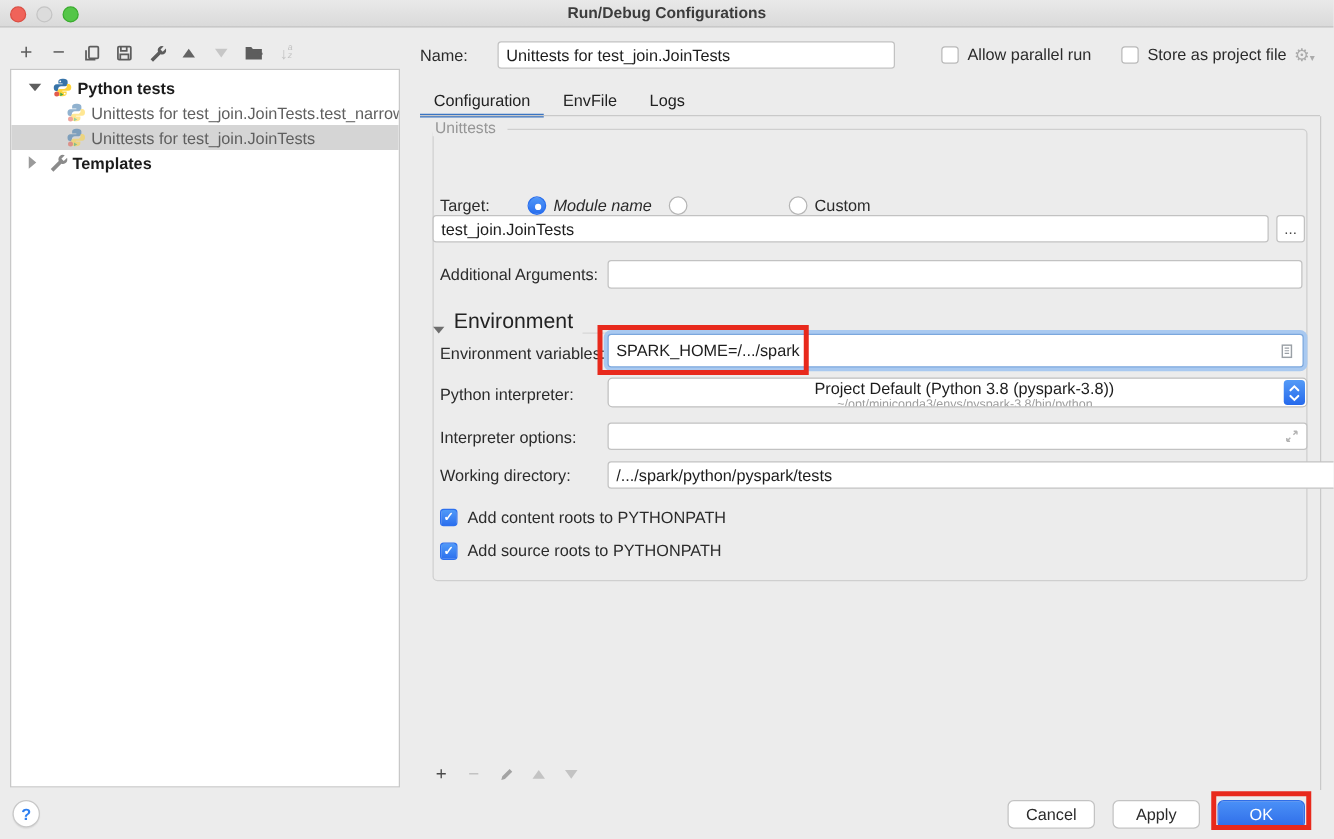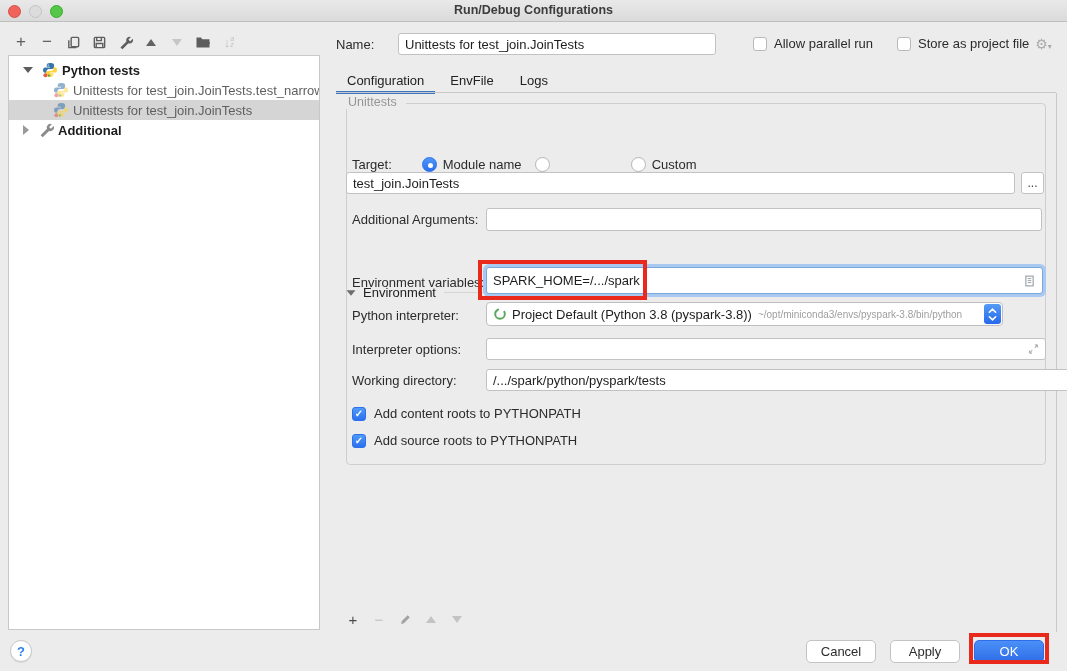--- a/index.html
+++ b/index.html
@@ -59,32 +59,32 @@
   
   .groupbox { position:absolute; left:346px; top:103px; width:700px; height:362px;
     border:1px solid #cfcfcf; border-radius:4px; }
   .grouplabel { position:absolute; left:-1px; top:-9px; background:#ececec; padding:0 9px 0 2px;
     font-size:12.5px; color:#969696; }
 
   .radio { width:15px; height:15px; border-radius:50%; background:#fff; border:1px solid #b5b5b5; flex:0 0 15px; position:relative; }
   .radio.on { background:linear-gradient(#4f97f8,#2a6fee); border-color:#2a6fee; }
   .radio.on::after { content:""; position:absolute; left:5px; top:5px; width:5px; height:5px; border-radius:50%; background:#fff; }
 
-  .sechead { display:flex; align-items:center; font-size:13px; color:#222;margin-top:38px; }
+  .sechead { display:flex; align-items:flex-end; font-size:17px; color:#222; }
   .sechead .line { flex:1; height:1px; background:#d6d6d6; margin-left:8px; }
   .sechead .chev.down { border-top-color:#6e6e6e; margin-right:7px; transform:scale(.9); }
 
   .field-ico { position:absolute; top:50%; transform:translateY(-50%); }
 
   
   .focusring { box-shadow:0 0 0 3px #a9c9f0; border-color:#7ba7dd; }
 
   
-  .combo { position:absolute; left:486px; top:302px; width:517px; height:24px; background:#fff;
-    border:1px solid #bfbfbf; border-radius:4px; display:flex; align-items:center; padding-left:6px; overflow:hidden; }
+  .combo { position:absolute; left:486px; top:302px; width:560px; height:24px; background:#fff;
+    border:1px solid #bfbfbf; border-radius:4px; display:flex; align-items:center; padding-left:6px; overflow:hidden;flex-direction:column; }
   .combo .main { font-size:13px; color:#1d1d1d; margin-left:5px; white-space:nowrap; }
   .combo .path { font-size:10px; color:#9e9e9e; margin-left:6px; white-space:nowrap; }
   .stepper { position:absolute; right:1px; top:1px; bottom:1px; width:17px; border-radius:3px;
     background:linear-gradient(#559bf7,#2569ec); display:flex; flex-direction:column; align-items:center; justify-content:center; }
 
   
   .blbox { position:absolute; left:336px; top:514px; width:716px; height:93px; background:#fff; border:1px solid #c6c6c6; }
   .blbox .empty { margin-top:28px; text-align:center; font-size:13px; color:#a8a8a8; }
   .bltb { position:absolute; left:340px; top:610px; height:18px; display:flex; align-items:center; }
   .bltb .tbi { width:26px; height:18px; display:flex; align-items:center; justify-content:center; font-size:15px; }
@@ -189,21 +189,21 @@
         <circle cx="3.4" cy="13.2" r="2" fill="#e25b4c"></circle>
           <path d="M6.2 12l2.6 1.5-2.6 1.5z" fill="#49a94c"></path>
       </svg>
       <span>Unittests for test_join.JoinTests</span>
     </div>
     <div class="trow root" style="padding-left:14px;">
       <span class="chev right"></span>
       <svg class="ticon" style="margin-left:9px;" viewBox="0 0 16 16">
         <path d="M13.8 2.2a3.6 3.6 0 0 0-4.8 4.6L2.6 13.2l2.1 2.1 6.4-6.4a3.6 3.6 0 0 0 4.6-4.8L13 6.8 11.1 4.9l2.7-2.7z" fill="#8b8b8b"></path>
         </svg>
-      <span>Additional</span>
+      <span>Templates</span>
     </div>
   </div>
 
   <div class="abs lbl" style="left:336px; top:37px;">Name:</div>
   <input class="abs tf" style="left: 398px; top: 33px; width: 318px; height: 22px;" value="Unittests for test_join.JoinTests">
   <div class="abs" style="left:753px; top:36px; display:flex; align-items:center;">
     <span class="cb"></span>
     <span class="lbl" style="margin-left:7px;">Allow parallel run</span>
   </div>
   <div class="abs" style="left:897px; top:36px; display:flex; align-items:center;">
@@ -226,21 +226,21 @@
   <div class="tabline"></div>
   <div class="vdivider"></div>
 
   <div class="groupbox">
     <span class="grouplabel">Unittests</span>
   </div>
 
   <div class="abs" style="left:352px; top:141px; display:flex; align-items:center;">
     <span class="lbl">Target:</span>
     <span class="radio on" style="margin-left:30px;"></span>
-    <span class="lbl" style="margin-left:6px;">Module name</span>
+    <span class="lbl" style="margin-left:6px;font-style:italic;">Module name</span>
     <span class="radio" style="margin-left:13px;"></span>
     <span class="lbl" style="margin-left:6px;margin-top:32px;">Script path</span>
     <span class="radio" style="margin-left:13px;"></span>
     <span class="lbl" style="margin-left:6px;">Custom</span>
   </div>
 
   <input class="abs tf" style="left: 346px; top: 172px; width: 669px; height: 22px;" value="test_join.JoinTests">
   <button class="abs tf" style="left:1021px; top:172px; width:23px; height:22px; padding:0; text-align:center; color:#444; font-size:12px; line-height:14px;">...</button>
 
   <div class="abs lbl" style="left:352px; top:212px;">Additional Arguments:</div>

